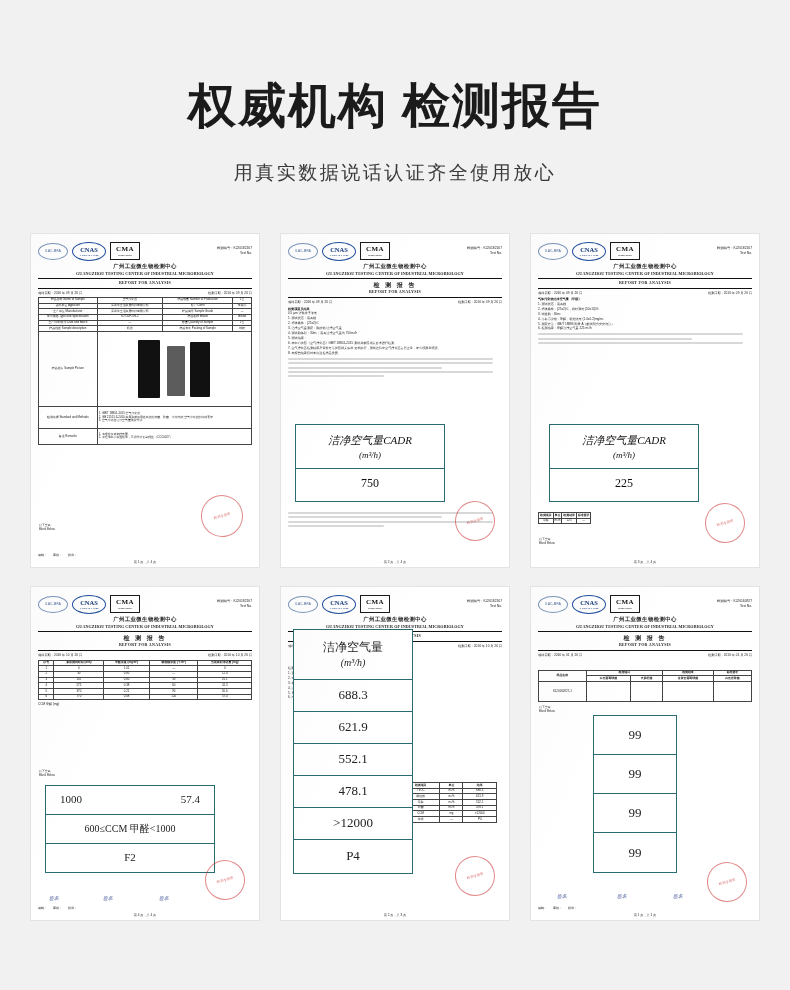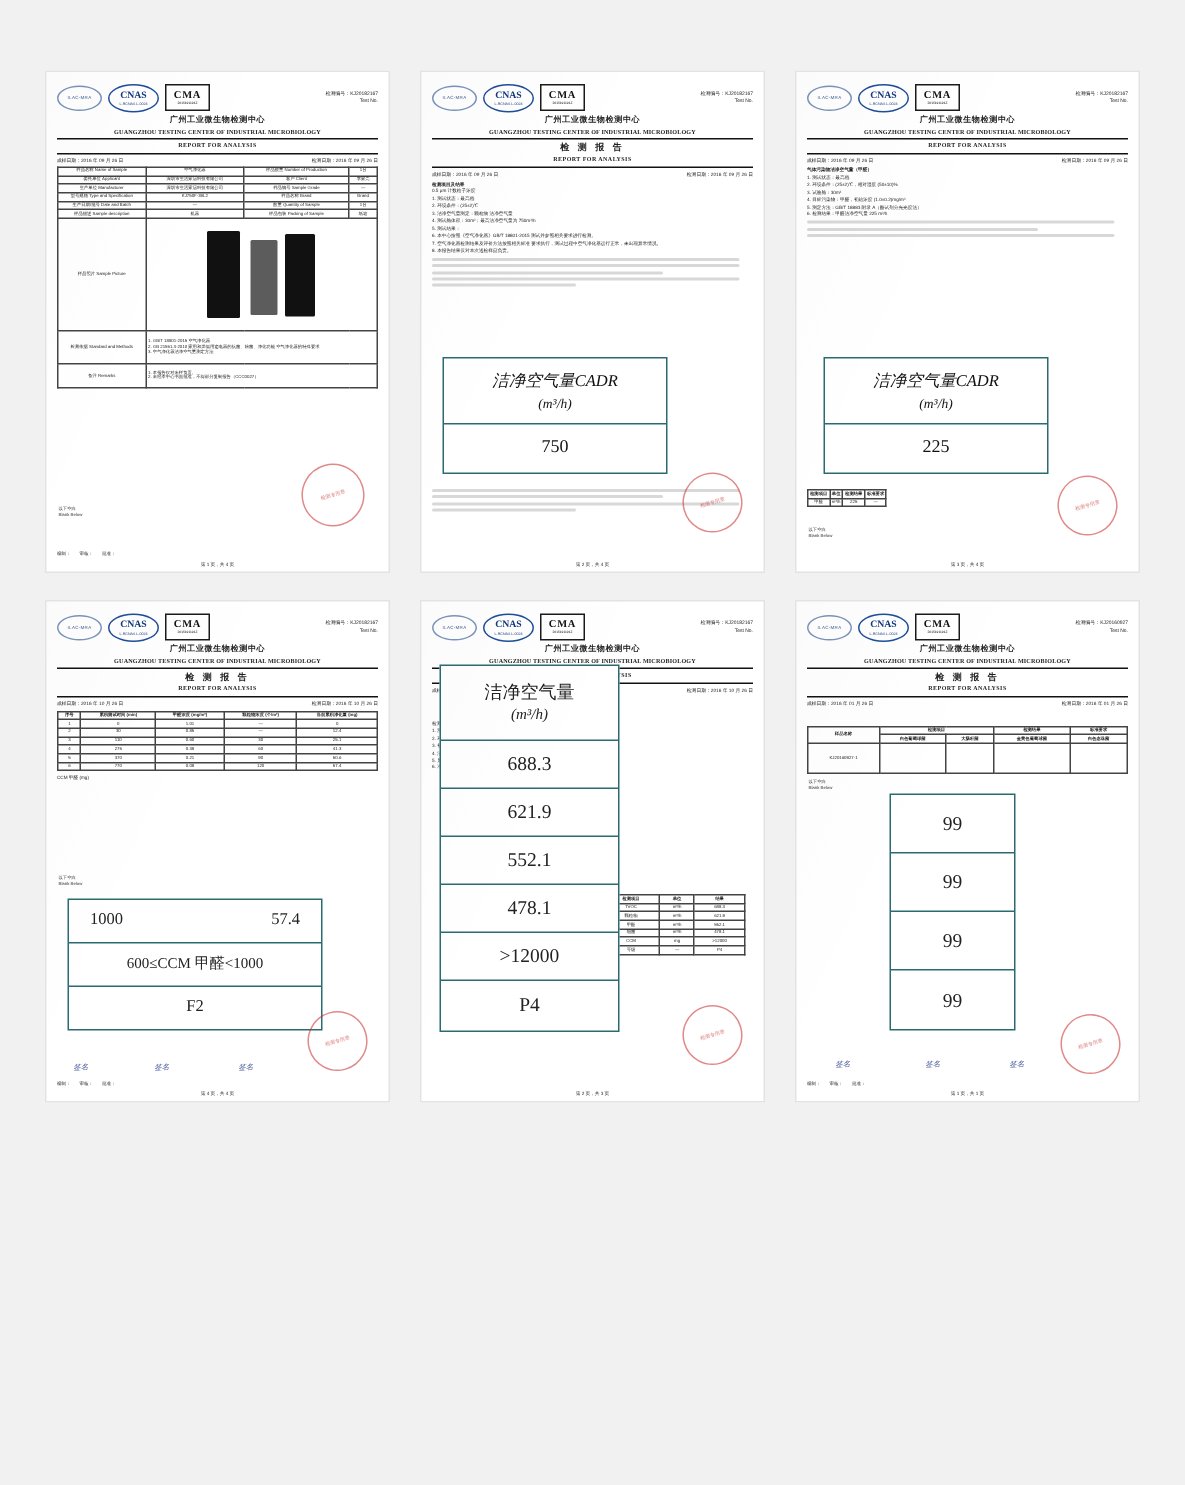--- a/index.html
+++ b/index.html
@@ -158,20 +158,24 @@
   }
   .footer-sign { position: absolute; bottom: 10px; left: 7px; right: 7px; font-size: 3px; display: flex; gap: 6px; }
   .page-num { position: absolute; bottom: 3px; left: 0; right: 0; text-align: center; font-size: 3.1px; }
   .side-note { position: absolute; font-size: 2.9px; color: #333; }
 </style>
 </head>
 <body>
 
 <div class="page">
 
+  <div class="header">
+    <h1>权威机构 检测报告</h1>
+    <h2>用真实数据说话认证齐全使用放心</h2>
+  </div>
 
   <div class="cert-grid">
 
     <div class="cert">
       <div class="logo-row">
         <div class="logo-ilac">
             <span>ILAC-MRA</span>
           </div>
         <div class="logo-cnas">
           <span class="big">CNAS</span>

